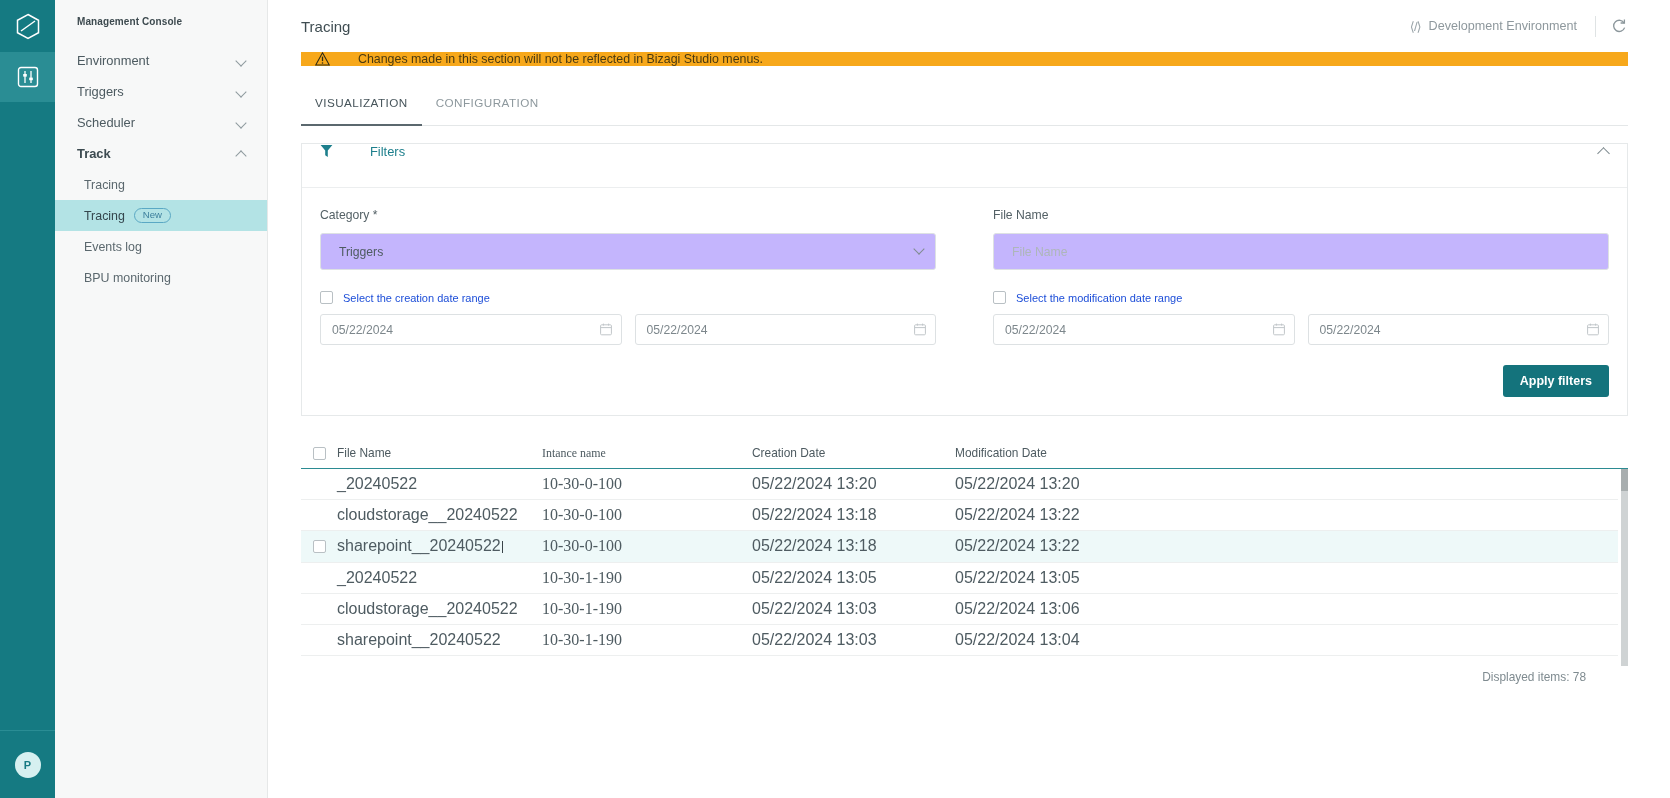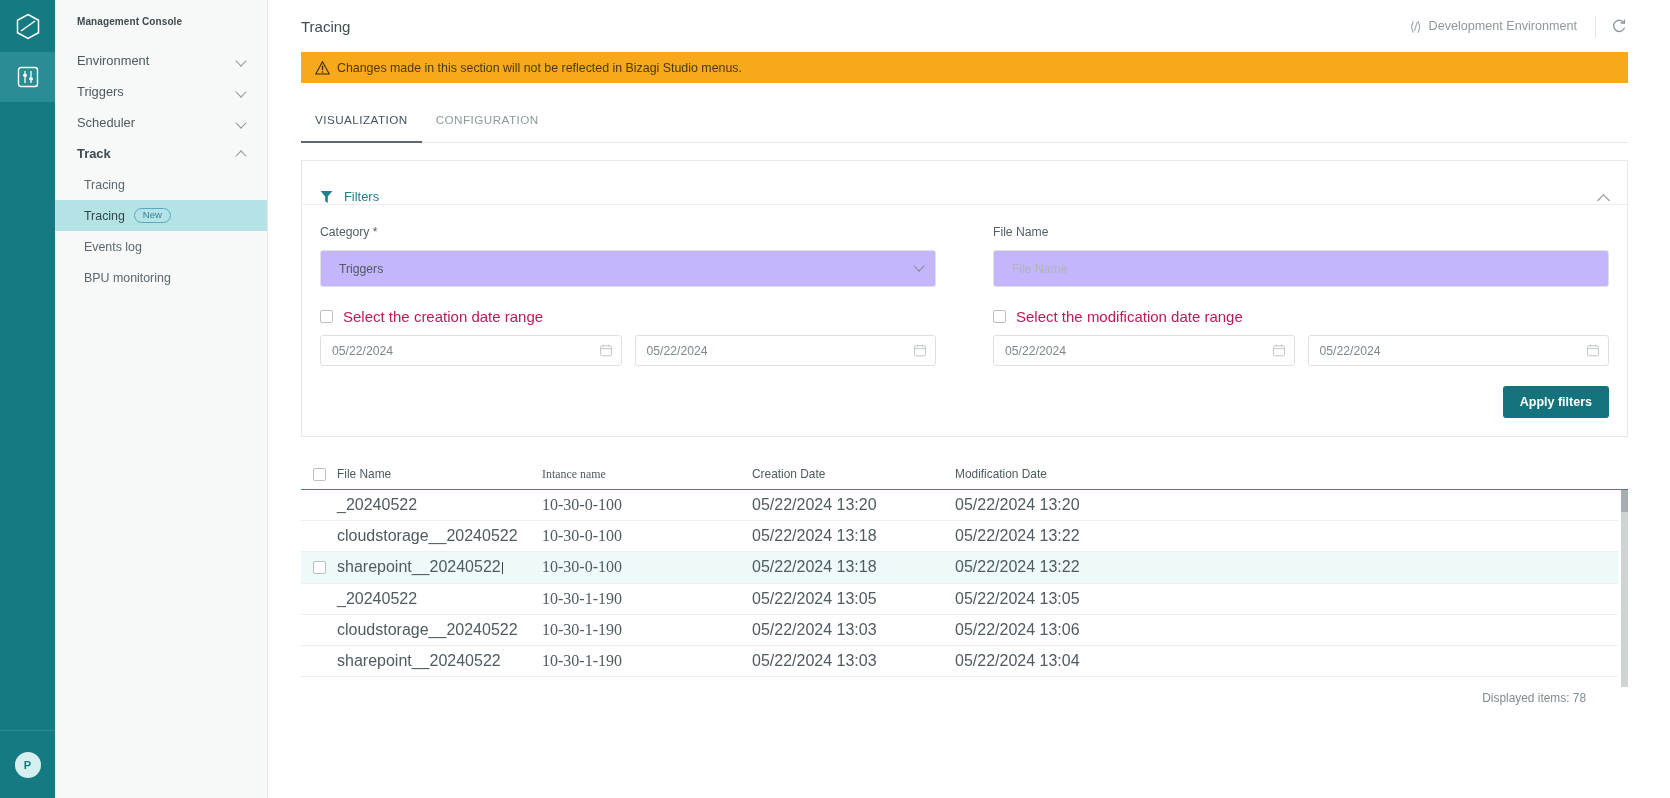--- a/index.html
+++ b/index.html
@@ -98,23 +98,23 @@
   .divider-v {
     width: 1px; height: 21px; background: #dfe3e4; margin: 0 14px 0 18px;
   }
   .refresh-btn {
     width: 18px; height: 18px; display: flex; align-items: center; justify-content: center;
   }
 
   
   .banner {
     margin: 0 42px 0 33px;
-    height: 31px; background: #f7a81b;
+    height: 14px; background: #f7a81b;
     display: flex; align-items: center; padding-left: 14px;
-    gap: 7px;
+    gap: 28px;
   }
   .banner-text { font-size: 12.4px; color: #4a3a10; }
 
   
   .tabs {
     margin: 30px 42px 0 33px;
     border-bottom: 1px solid #e4e7e8;
     display: flex; gap: 0; height: 30px;
   }
   .tab {
@@ -128,23 +128,24 @@
     height: 2px; background: #5b686e;
   }
 
   
   .card {
     margin: 17px 42px 0 33px;
     border: 1px solid #e6e9ea;
     background: #fff;
   }
   .card-head {
-    height: 44px; display: flex; align-items: flex-end;
+    height: 44px; display: flex; align-items: flex-start;
     padding: 0 17px 0 18px;
     border-bottom: 1px solid #eceeef;
+    gap: 26px;
   }
   .filters-label {
     color: #1d7f8c; font-size: 12.9px; margin-left: 11px;
   }
   .collapse-chev { margin-left: auto; width: 13px; height: 13px; position: relative; }
   .collapse-chev::before {
     content: ""; position: absolute; left: 2px; top: 5px;
     width: 8px; height: 8px;
     border-right: 1.4px solid #7c888d; border-bottom: 1.4px solid #7c888d;
     transform: rotate(-135deg);
@@ -179,21 +180,21 @@
   }
 
   .checkrow {
     display: flex; align-items: center; gap: 10px;
     margin: 21px 0 10px;
   }
   .cbox {
     width: 13px; height: 13px; border: 1px solid #b9c0c4;
     border-radius: 2px; background: #fff; flex: 0 0 13px;
   }
-  .check-label { font-size: 15px; color: #be185d; text-align: right; }
+  .check-label { font-size: 11px; color: #1d4ed8; text-align: right; }
 
   .daterow { display: flex; gap: 13px; }
   .dateinput {
     flex: 1 1 0; height: 31px;
     border: 1px solid #dde1e3; border-radius: 3px;
     display: flex; align-items: center; padding: 0 9px 0 11px;
     font-size: 12.2px; color: #7d878c; text-align: right;
   }
   .cal-icon { margin-left: auto; opacity: .55; }
 

